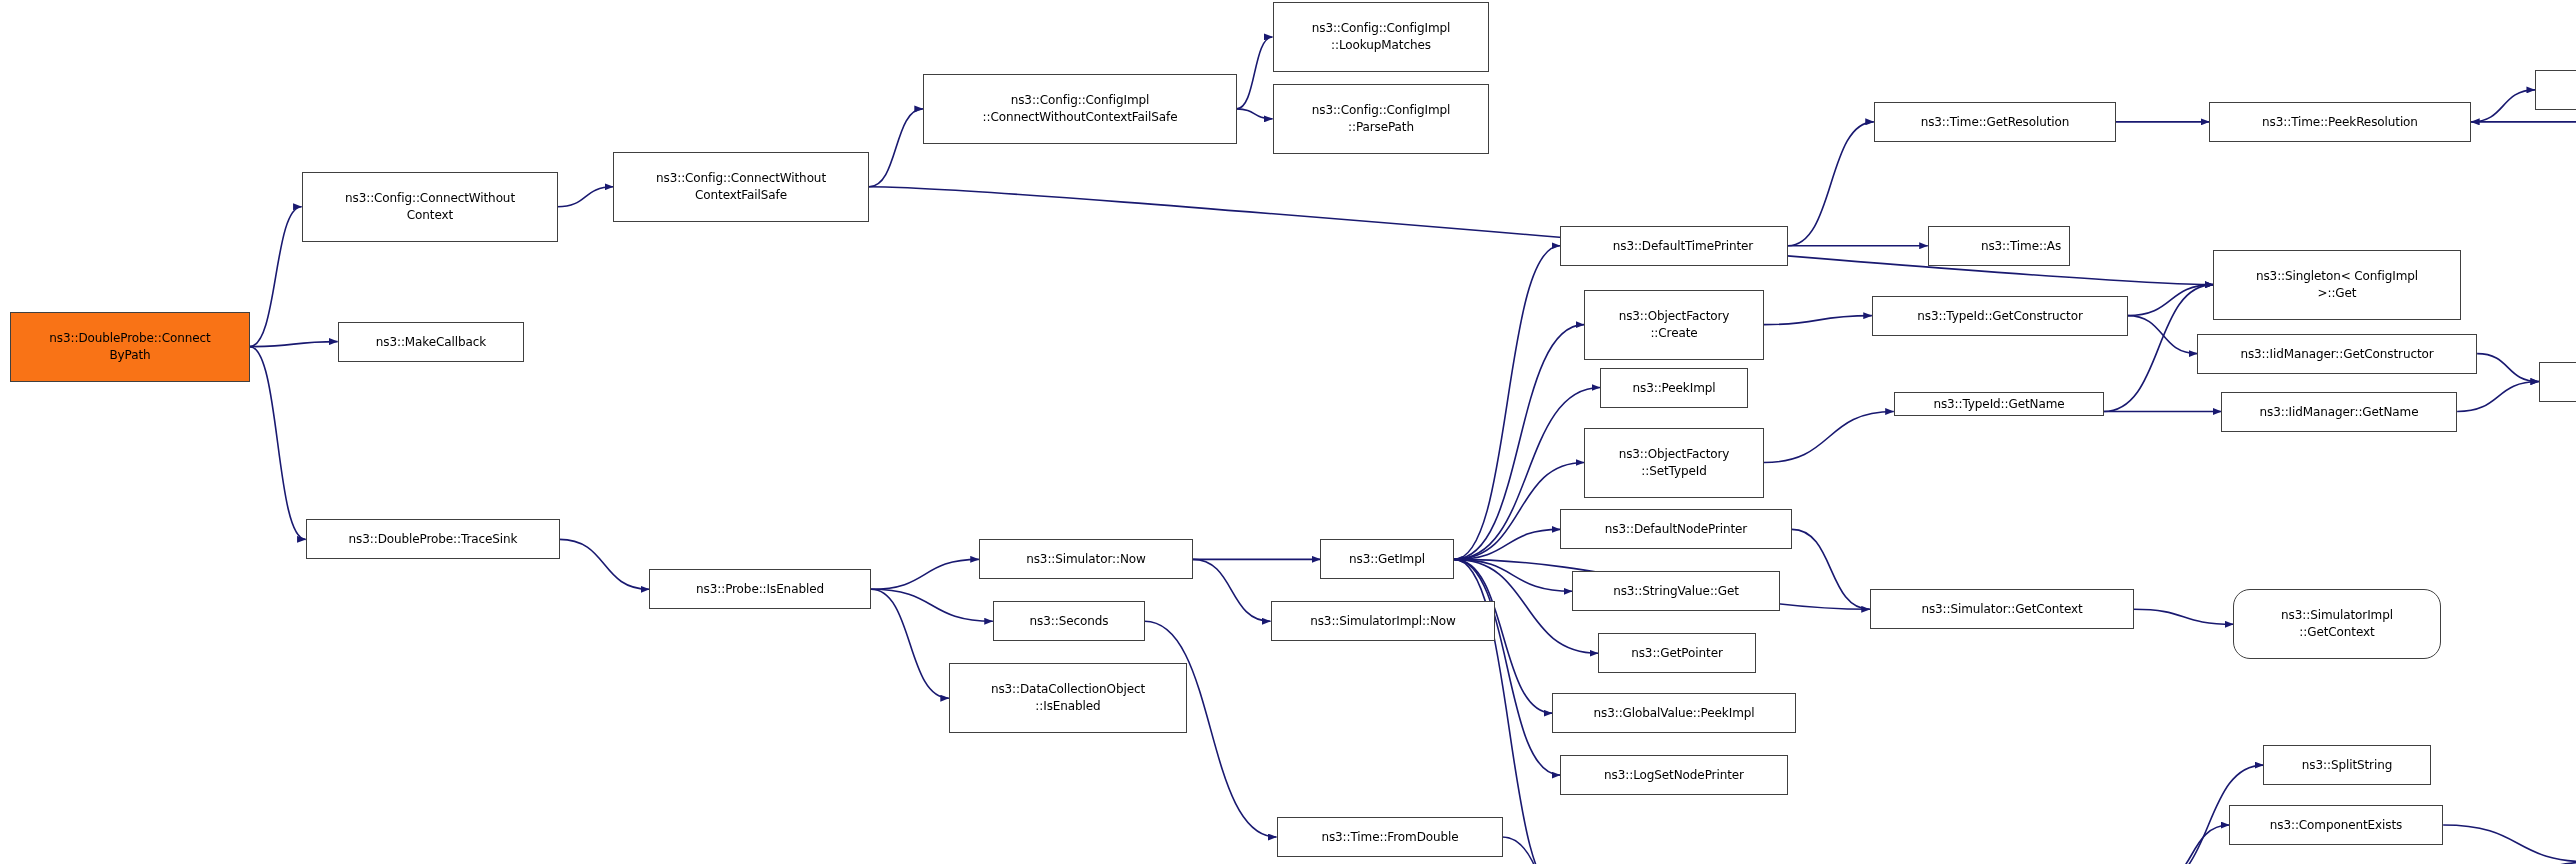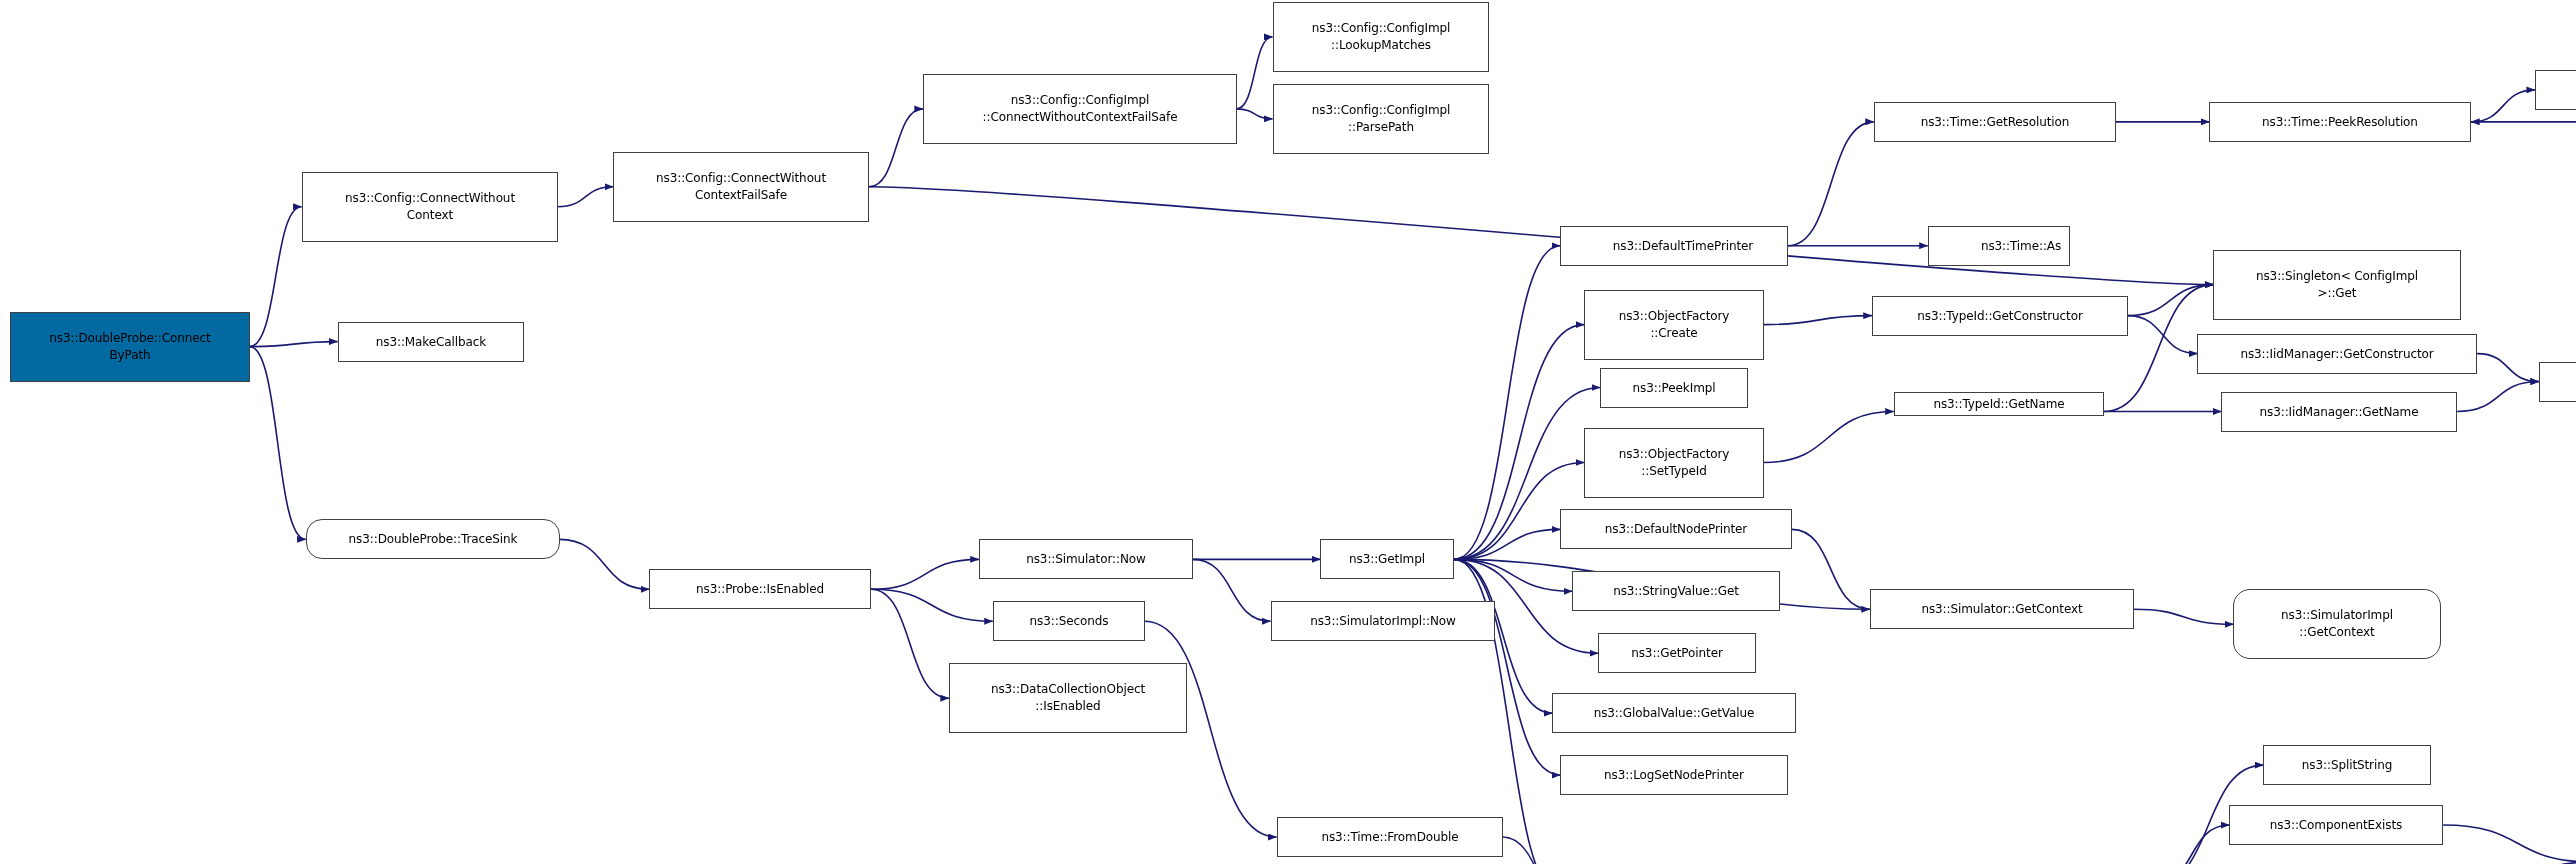--- a/index.html
+++ b/index.html
@@ -34,21 +34,21 @@
     justify-content: center;
     text-align: center;
     font-size: 12px;
     line-height: 17px;
     letter-spacing: -0.1px;
     white-space: pre-line;
     padding: 0 3px;
     overflow: hidden;
   }
   .node.root {
-    background: #0369a1;
+    background: #f97316;
     border-color: #404040;
   }
 </style>
 </head>
 <body>
 
 <div id="canvas">
   <svg id="edges" viewBox="0 0 2579 866">
     <defs>
       <marker id="arw" markerWidth="9" markerHeight="7" refX="8.6" refY="3.5" orient="auto" markerUnits="userSpaceOnUse">
@@ -110,21 +110,21 @@
         <path d="M2848,90 C2878.8,90 2873.2,122 2904,122" marker-end="url(#arw)"></path>
         <path d="M2904,122 L2474,122" marker-end="url(#arw)"></path>
       </g>
   </svg>
   <div id="node-layer">
       <div class="node root" style="left: 10px; top: 312px; width: 240px; height: 70px;">ns3::DoubleProbe::Connect
 ByPath</div>
       <div class="node" style="left: 302px; top: 172px; width: 256px; height: 70px;">ns3::Config::ConnectWithout
 Context</div>
       <div class="node" style="left: 338px; top: 322px; width: 186px; height: 40px;">ns3::MakeCallback</div>
-      <div class="node" style="left: 306px; top: 519px; width: 254px; height: 40px; border-radius: 16px;">ns3::DoubleProbe::TraceSink</div>
+      <div class="node" style="left: 306px; top: 519px; width: 254px; height: 40px;">ns3::DoubleProbe::TraceSink</div>
       <div class="node" style="left: 613px; top: 152px; width: 256px; height: 70px;">ns3::Config::ConnectWithout
 ContextFailSafe</div>
       <div class="node" style="left: 923px; top: 74px; width: 314px; height: 70px;">ns3::Config::ConfigImpl
 ::ConnectWithoutContextFailSafe</div>
       <div class="node" style="left: 1273px; top: 2px; width: 216px; height: 70px;">ns3::Config::ConfigImpl
 ::LookupMatches</div>
       <div class="node" style="left: 1273px; top: 84px; width: 216px; height: 70px;">ns3::Config::ConfigImpl
 ::ParsePath</div>
       <div class="node" style="left: 649px; top: 569px; width: 222px; height: 40px;">ns3::Probe::IsEnabled</div>
       <div class="node" style="left: 979px; top: 539px; width: 214px; height: 40px;">ns3::Simulator::Now</div>
@@ -136,21 +136,21 @@
       <div class="node" style="left: 1277px; top: 817px; width: 226px; height: 40px;">ns3::Time::FromDouble</div>
       <div class="node" style="left: 1560px; top: 226px; width: 228px; height: 40px; padding-left: 21px;">ns3::DefaultTimePrinter</div>
       <div class="node" style="left: 1584px; top: 290px; width: 180px; height: 70px;">ns3::ObjectFactory
 ::Create</div>
       <div class="node" style="left: 1600px; top: 368px; width: 148px; height: 40px;">ns3::PeekImpl</div>
       <div class="node" style="left: 1584px; top: 428px; width: 180px; height: 70px;">ns3::ObjectFactory
 ::SetTypeId</div>
       <div class="node" style="left: 1560px; top: 509px; width: 232px; height: 40px;">ns3::DefaultNodePrinter</div>
       <div class="node" style="left: 1572px; top: 571px; width: 208px; height: 40px;">ns3::StringValue::Get</div>
       <div class="node" style="left: 1598px; top: 633px; width: 158px; height: 40px;">ns3::GetPointer</div>
-      <div class="node" style="left: 1552px; top: 693px; width: 244px; height: 40px;">ns3::GlobalValue::GetValue</div>
+      <div class="node" style="left: 1552px; top: 693px; width: 244px; height: 40px;">ns3::GlobalValue::PeekImpl</div>
       <div class="node" style="left: 1560px; top: 755px; width: 228px; height: 40px;">ns3::LogSetNodePrinter</div>
       <div class="node" style="left: 1874px; top: 102px; width: 242px; height: 40px;">ns3::Time::GetResolution</div>
       <div class="node" style="left: 1928px; top: 226px; width: 142px; height: 40px; padding-left: 47px;">ns3::Time::As</div>
       <div class="node" style="left: 1872px; top: 296px; width: 256px; height: 40px;">ns3::TypeId::GetConstructor</div>
       <div class="node" style="left: 1894px; top: 392px; width: 210px; height: 24px;">ns3::TypeId::GetName</div>
       <div class="node" style="left: 1870px; top: 589px; width: 264px; height: 40px;">ns3::Simulator::GetContext</div>
       <div class="node" style="left: 2209px; top: 102px; width: 262px; height: 40px;">ns3::Time::PeekResolution</div>
       <div class="node" style="left: 2213px; top: 250px; width: 248px; height: 70px;">ns3::Singleton&lt; ConfigImpl
 &gt;::Get</div>
       <div class="node" style="left: 2197px; top: 334px; width: 280px; height: 40px;">ns3::IidManager::GetConstructor</div>

